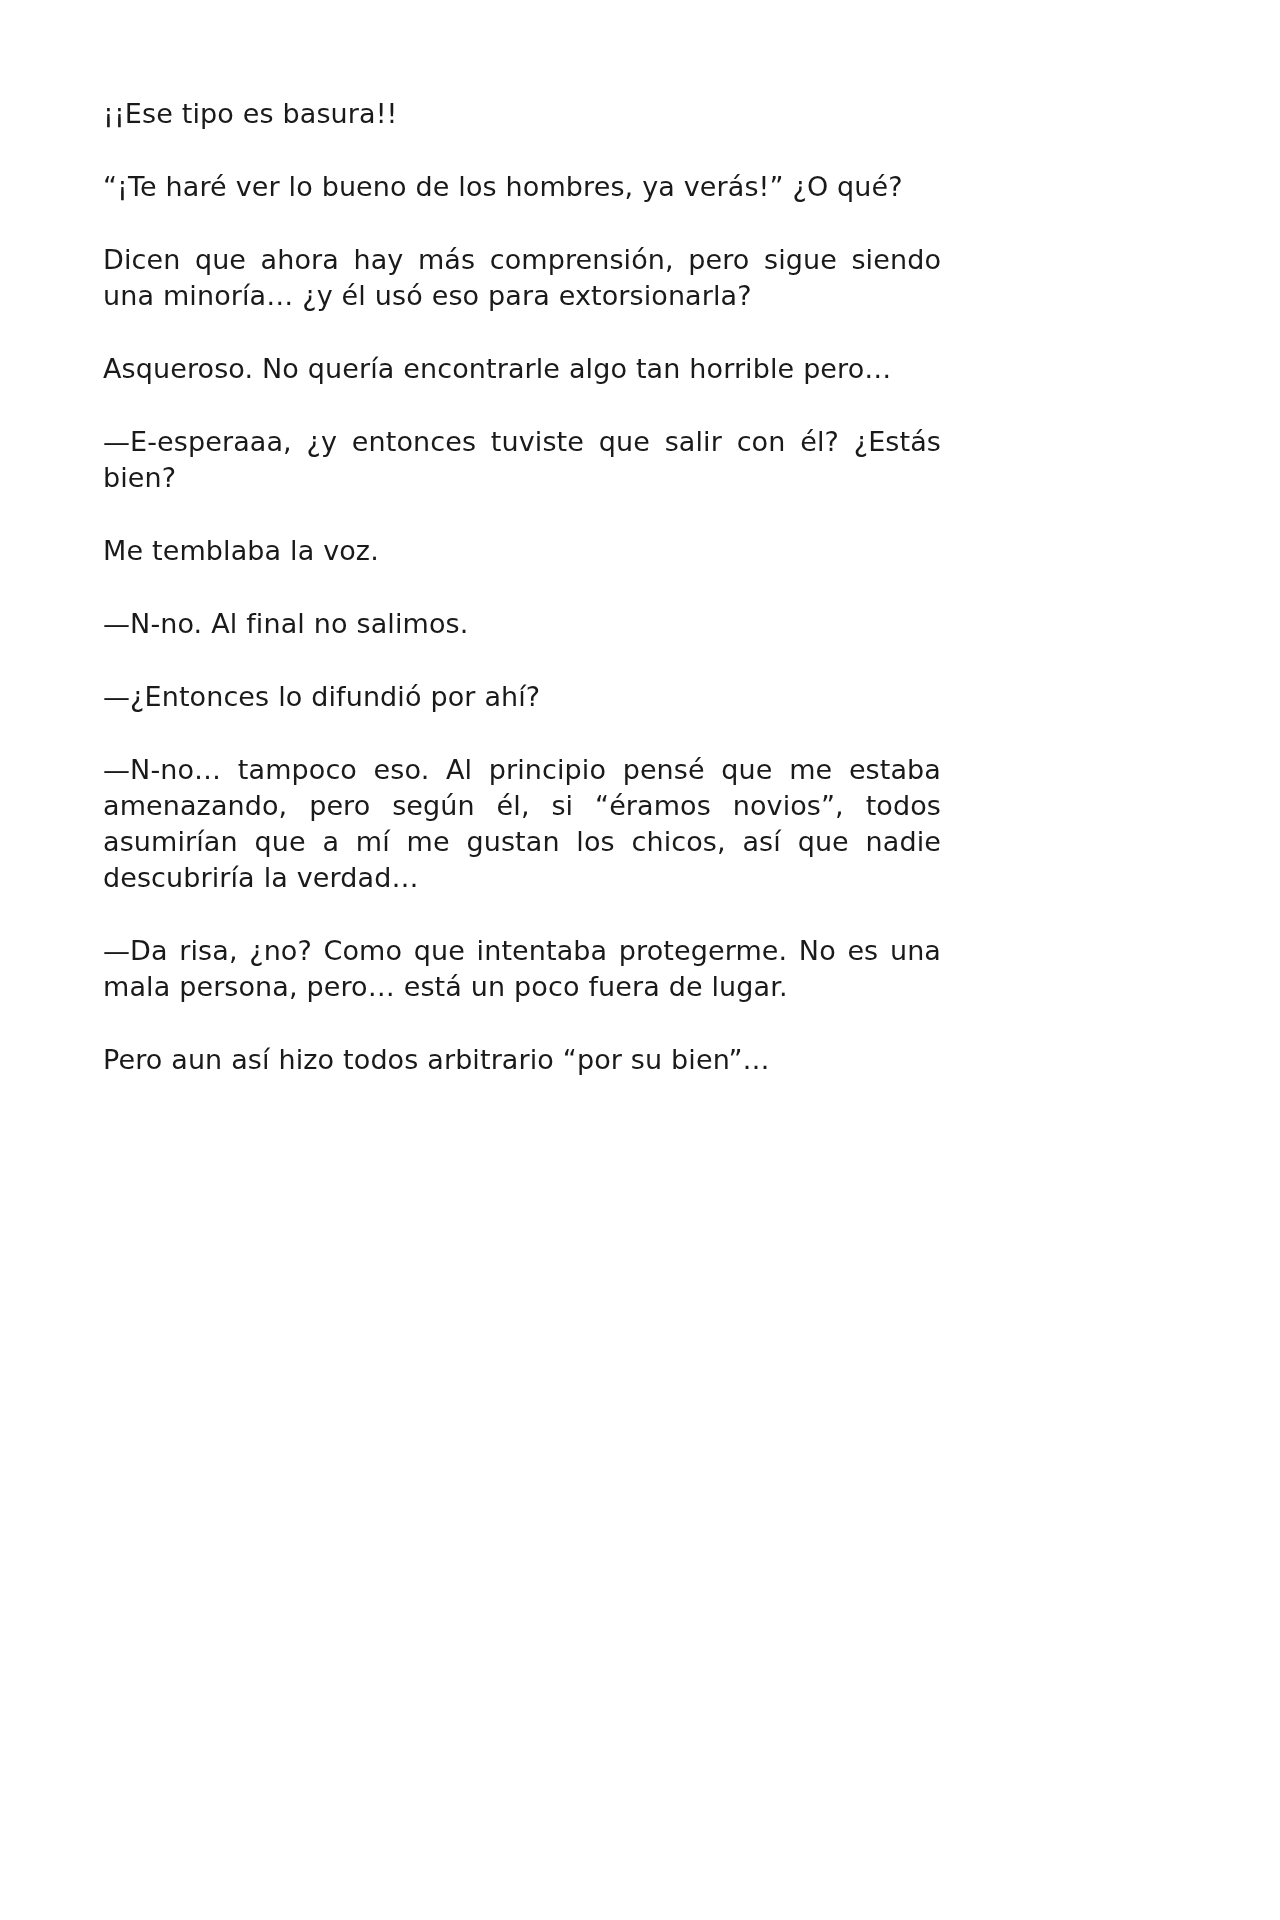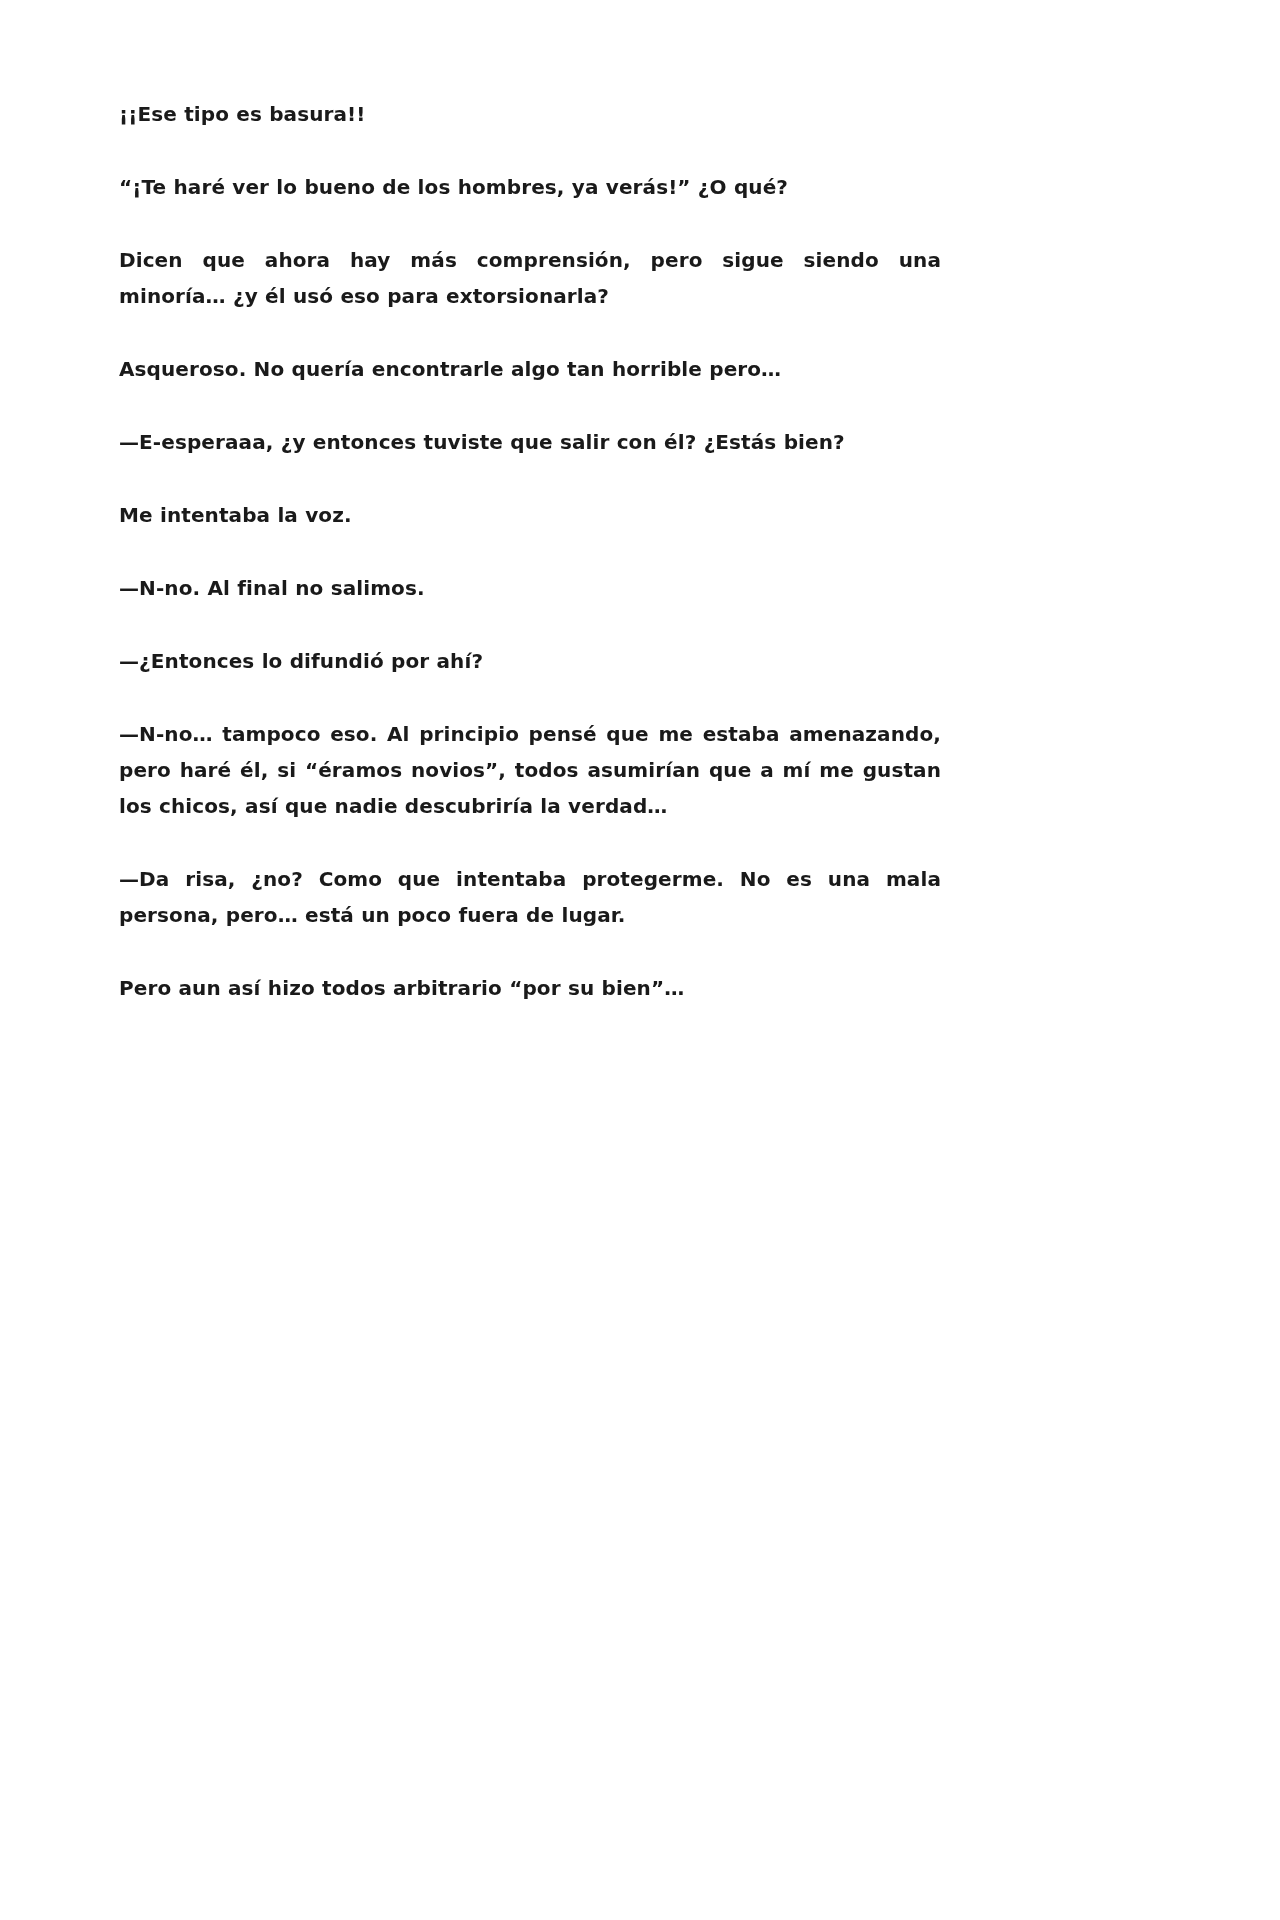--- a/index.html
+++ b/index.html
@@ -24,49 +24,48 @@
   }
 
   .text-column {
     position: absolute;
     left: 103px;
     top: 96px;
     width: 838px;
   }
 
   .para {
-    margin: 0 0 37px 16px;
-    font-size: 20px;
+    margin: 0 0 37px 0;
+    font-size: 27px;
     line-height: 36px;
     color: #1a1a1a;
     text-align: justify;
     text-justify: inter-word;
     letter-spacing: 0.1px;
     word-spacing: 0.2px;
     hyphens: none;
-    font-weight: bold;
   }
 
   
   .para:last-child {
     margin-bottom: 0;
   }
 </style>
 </head>
 <body>
 
 <div class="page">
   <div class="text-column">
 
     <p class="para">¡¡Ese tipo es basura!!</p>
     <p class="para">“¡Te haré ver lo bueno de los hombres, ya verás!” ¿O qué?</p>
     <p class="para">Dicen que ahora hay más comprensión, pero sigue siendo una minoría… ¿y él usó eso para extorsionarla?</p>
     <p class="para">Asqueroso. No quería encontrarle algo tan horrible pero…</p>
     <p class="para">—E-esperaaa, ¿y entonces tuviste que salir con él? ¿Estás bien?</p>
-    <p class="para">Me intentaba la voz.</p>
+    <p class="para">Me temblaba la voz.</p>
     <p class="para">—N-no. Al final no salimos.</p>
     <p class="para">—¿Entonces lo difundió por ahí?</p>
-    <p class="para">—N-no… tampoco eso. Al principio pensé que me estaba amenazando, pero haré él, si “éramos novios”, todos asumirían que a mí me gustan los chicos, así que nadie descubriría la verdad…</p>
+    <p class="para">—N-no… tampoco eso. Al principio pensé que me estaba amenazando, pero según él, si “éramos novios”, todos asumirían que a mí me gustan los chicos, así que nadie descubriría la verdad…</p>
     <p class="para">—Da risa, ¿no? Como que intentaba protegerme. No es una mala persona, pero… está un poco fuera de lugar.</p>
     <p class="para">Pero aun así hizo todos arbitrario “por su bien”…</p>
 
   </div>
 </div>
 
 </body></html>

